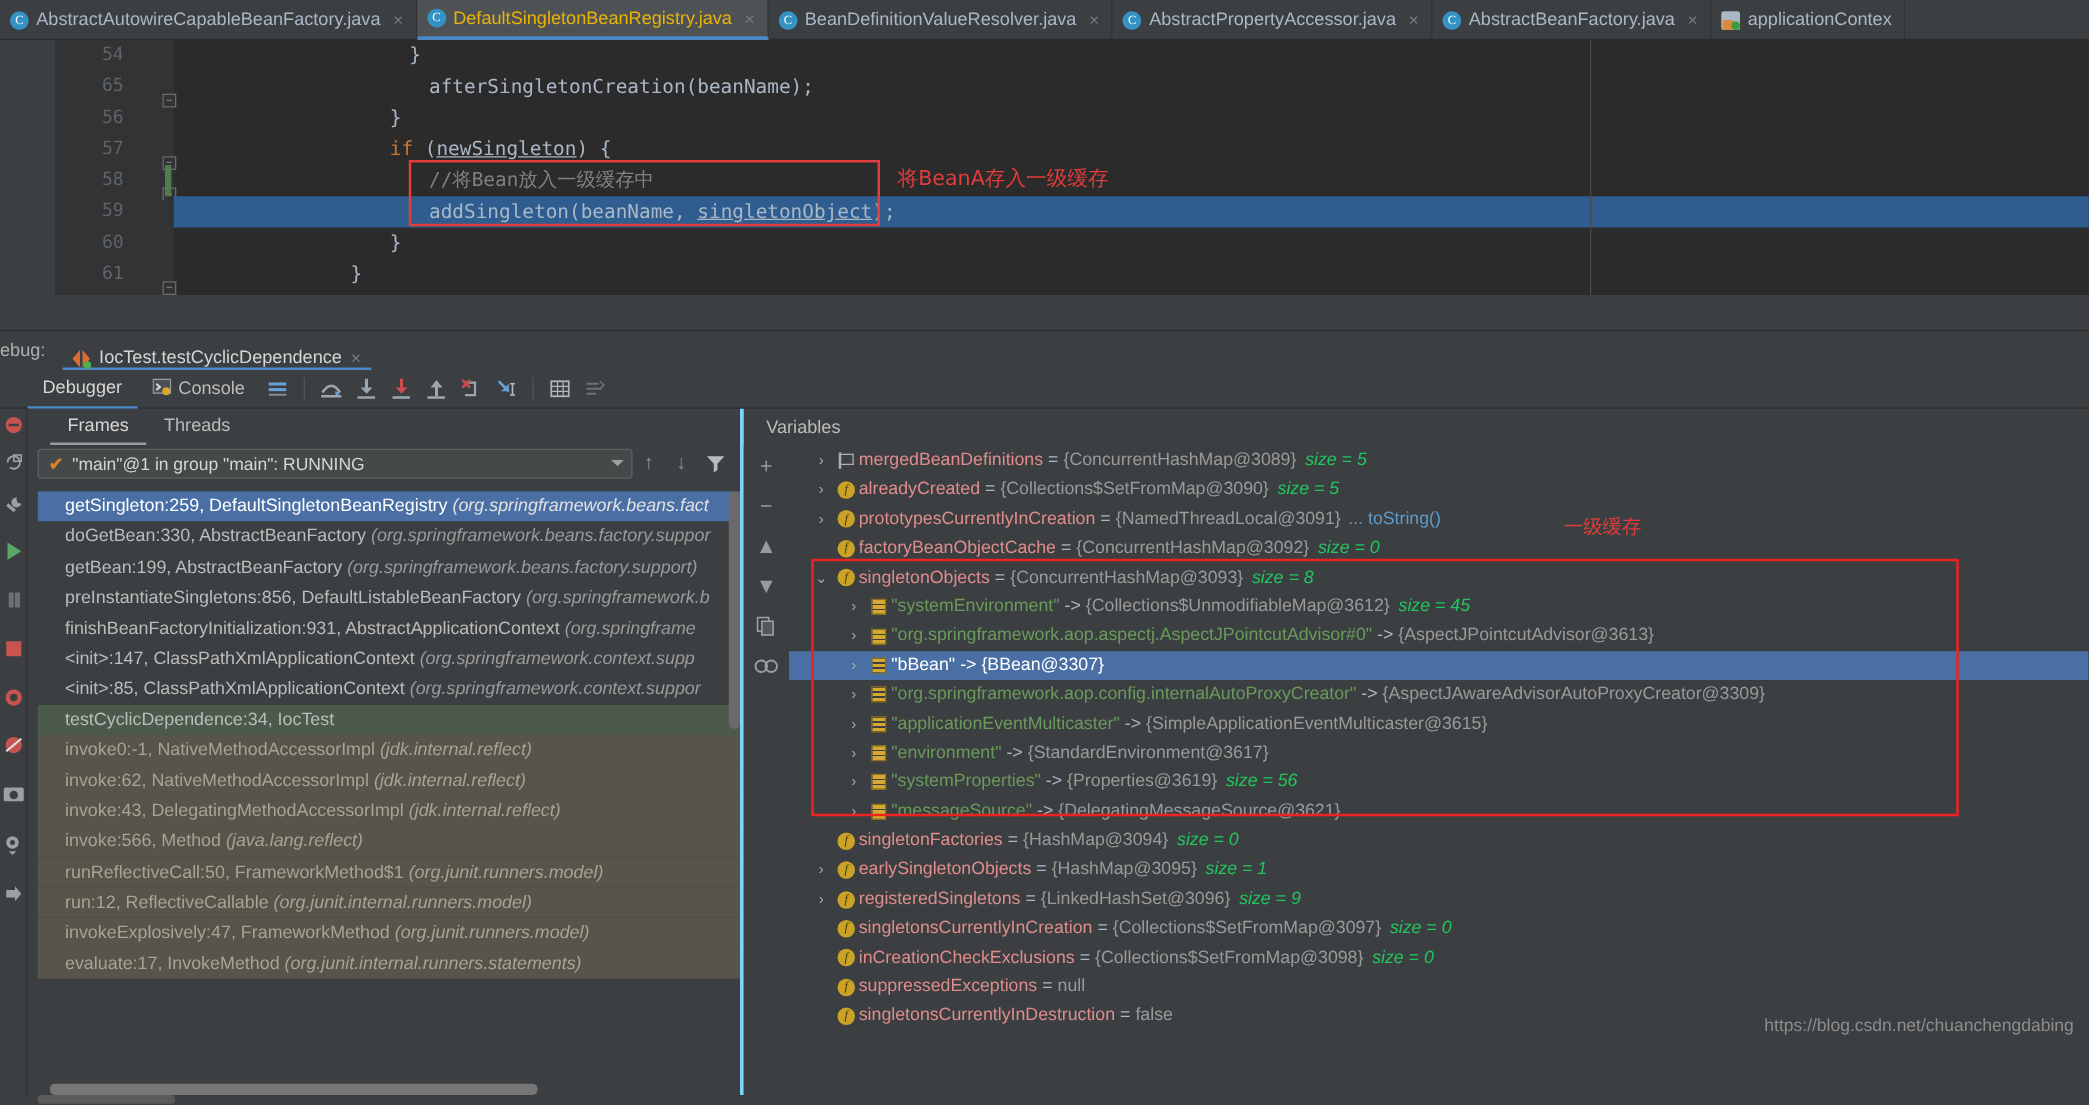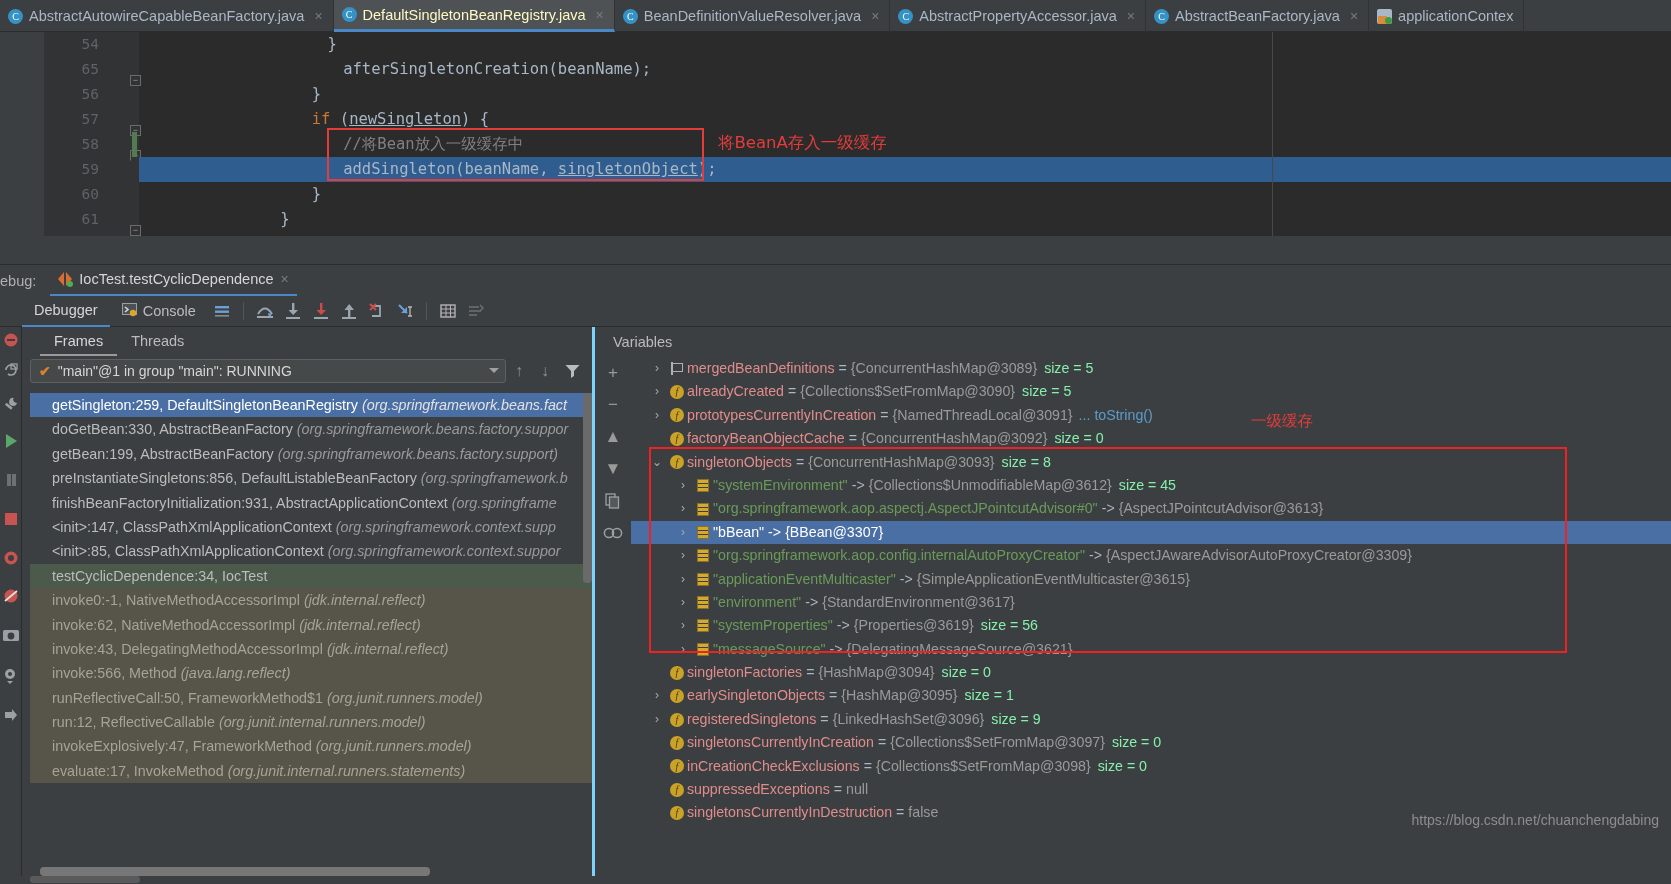--- a/index.html
+++ b/index.html
@@ -18,21 +18,21 @@
     border-bottom: 1px solid #2b2b2b;
   }
   .tab {
     display: flex; align-items: center; gap: 6px;
     padding: 0 10px 0 8px; height: 32px;
     font-size: 14.5px; color: #a9b7c6; white-space: nowrap;
     border-right: 1px solid #323232;
   }
   .tab.active { background: #4e5254; border-bottom: 3px solid #4a88c7; }
   .tab .fname { color: #a9b7c6; }
-  .tab.active .fname { color: #fef9c3; }
+  .tab.active .fname { color: #eab308; }
   .tab .xclose { color: #7a7a7a; font-size: 14px; margin-left: 4px; }
   .ic-class {
     width: 15px; height: 15px; border-radius: 50%;
     background: #3592c4; color: #fff; font-size: 10px;
     display: flex; align-items: center; justify-content: center;
     font-family: "Liberation Serif", serif; flex: 0 0 auto;
   }
   .ic-xml {
     width: 15px; height: 15px; flex: 0 0 auto; position: relative;
     background: #a9b7c6; border-radius: 2px;
@@ -98,21 +98,21 @@
   
   .debug-header {
     position: absolute; left: 0; top: 264px; width: 1671px; height: 32px;
     background: #3c3f41; display: flex; align-items: center;
     border-top: 1px solid #2b2b2b;
   }
   .debug-label {
     font-size: 14.5px; color: #b0b0b0; padding-left: 0px; margin-right: 14px;
   }
   .debug-runtab {
-    display: flex; align-items: center; gap: 7px; height: 32px;
+    display: flex; align-items: flex-end; gap: 7px; height: 32px;
     padding: 0 8px; border-bottom: 3px solid #4a88c7;
   }
   .ic-junit {
     width: 14px; height: 14px; position: relative; flex: 0 0 auto;
   }
   .ic-junit::before {
     content: ''; position: absolute; left: 0; top: 0;
     width: 0; height: 0; border-top: 7px solid transparent;
     border-bottom: 7px solid transparent; border-right: 6px solid #d96d32;
   }
@@ -265,21 +265,21 @@
   }
   .ic-flag::after {
     content: ''; position: absolute; left: 2px; top: 1px;
     width: 9px; height: 7px; border: 1.5px solid #b0b0b0;
     border-left: none;
   }
   .vname { color: #e08c8c; }
   .vname-key { color: #6a9a5b; }
   .veq { color: #a9b7c6; margin: 0 4px; }
   .vval { color: #9a9a9a; }
-  .vsize { color: #86efac; margin-left: 7px; }
+  .vsize { color: #22c55e; margin-left: 7px; font-style: italic; }
   .vlink { color: #5c9ccc; }
   .vrow.sel .vname-key, .vrow.sel .vval,
   .vrow.sel .vname, .vrow.sel .veq, .vrow.sel .vsize { color: #ffffff; }
 
   .vars-redbox {
     position: absolute; border: 2px solid #ee2222; pointer-events: none;
   }
   .vars-ann {
     position: absolute; color: #e33c3c; font-size: 15.5px;
     font-family: "DejaVu Sans", sans-serif; white-space: nowrap;

